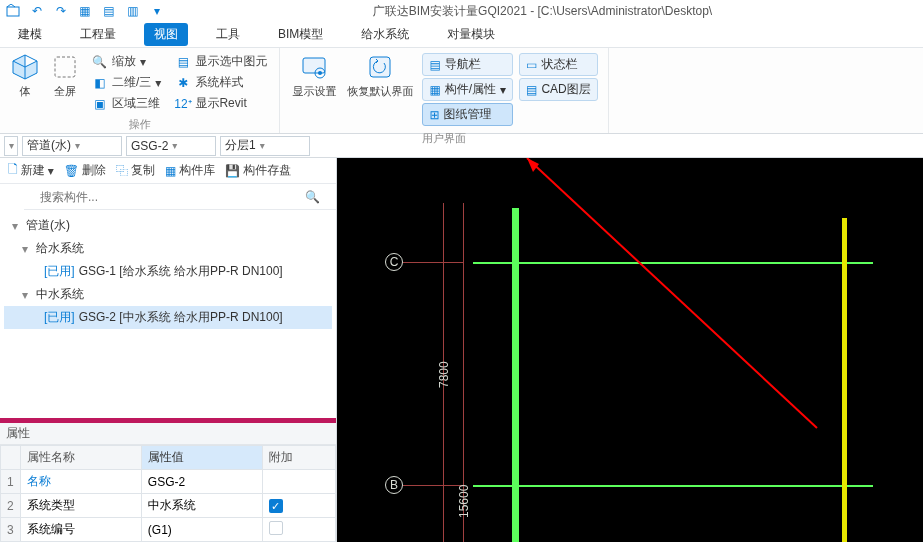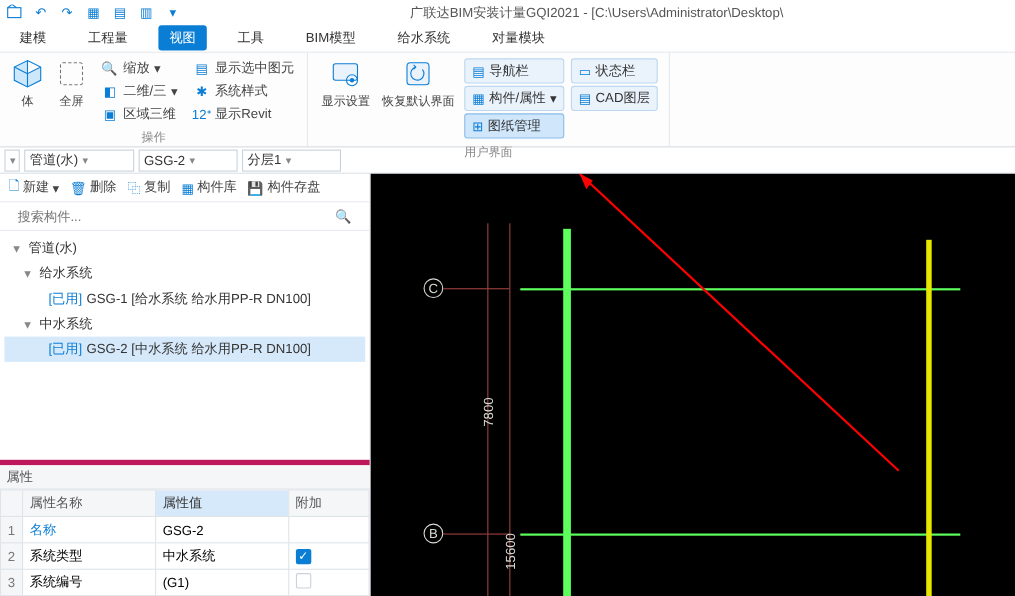--- a/index.html
+++ b/index.html
@@ -28,21 +28,21 @@
 .userui-row { display: flex; gap: 6px; }
 .selectors { height: 24px; display: flex; align-items: center; gap: 4px; padding: 0 4px; border-bottom: 1px solid #d6dbe0; }
 .sel-box { height: 20px; border: 1px solid #c9d2da; display: flex; align-items: center; padding: 0 4px; gap: 4px; background: #fff; color: #333; }
 .sel-box .dd { color: #888; font-size: 10px; }
 .content { position: absolute; top: 158px; left: 0; right: 0; bottom: 0; display: flex; }
 .left-panel { width: 337px; border-right: 1px solid #d6dbe0; display: flex; flex-direction: column; background: #fff; }
 .panel-header { height: 22px; background: #f4f6f8; border-bottom: 1px solid #e2e6ea; display: flex; align-items: center; padding: 0 6px; color: #555; }
 .toolbar { height: 26px; display: flex; align-items: center; gap: 2px; padding: 0 4px; border-bottom: 1px solid #e7eaee; }
 .tbtn { display: flex; align-items: center; gap: 3px; padding: 2px 4px; color: #444; cursor: pointer; }
 .tbtn .ic { color: #0a7dd5; }
-.search-row { height: 26px; display: flex; align-items: center; padding: 0 16px; border-bottom: 1px solid #e7eaee; gap: 4px; }
+.search-row { height: 26px; display: flex; align-items: center; padding: 0 16px; border-bottom: 1px solid #e7eaee; gap: 4px; margin-left: 24px; }
 .search-row input { flex: 1; border: none; outline: none; color: #888; }
 .search-row .sic { color: #999; }
 .tree { flex: 1; overflow: auto; padding: 4px 4px; }
 .tree-node { padding: 3px 4px 3px 8px; color: #333; display: flex; align-items: center; gap: 4px; }
 .tree-node.lvl1 { padding-left: 18px; }
 .tree-node.lvl2 { padding-left: 40px; }
 .tree-node .exp { color: #888; width: 10px; }
 .tree-node.selected { background: #d6e9fb; }
 .used { color: #0a7dd5; text-align: right; }
 .prop-panel { border-top: 5px solid #be185d; }

